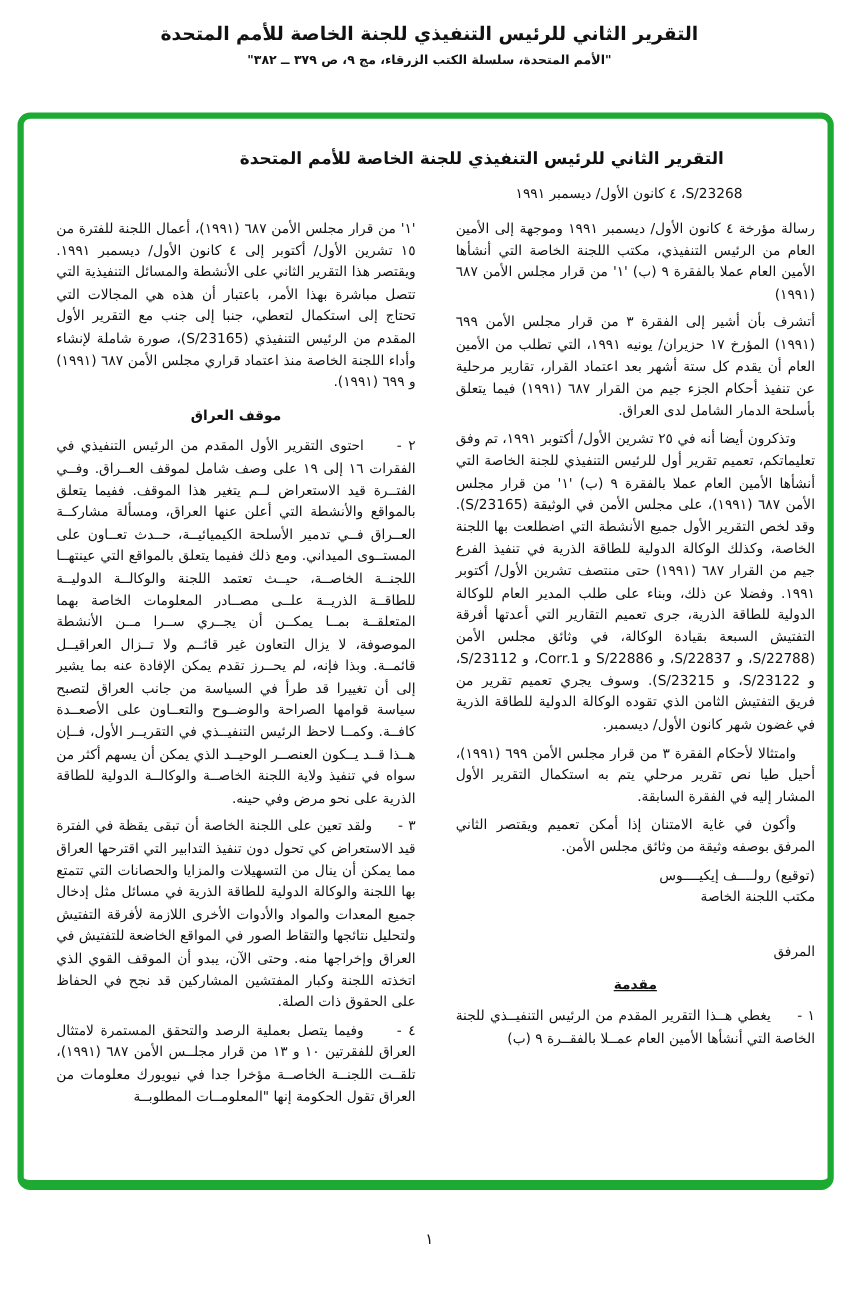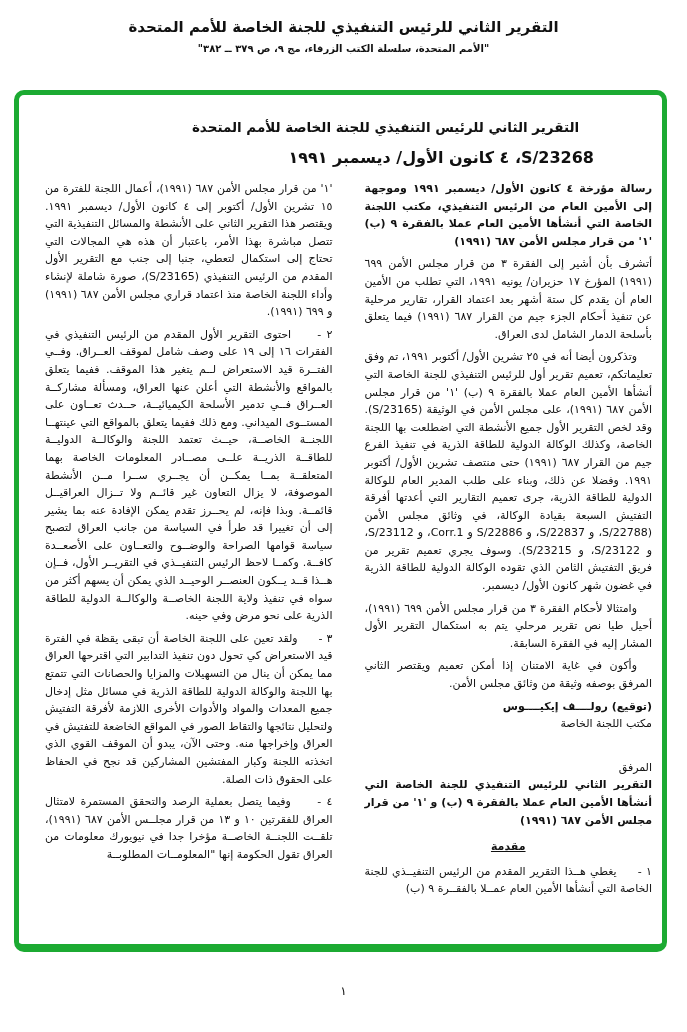--- a/index.html
+++ b/index.html
@@ -24,32 +24,32 @@
     border-radius:10px;
     padding:20px 10px 0 10px;
     direction:rtl;
     background:#ffffff;
   }
   .doc-title {
     text-align:center; font-weight:bold; font-size:13.5px;
     margin:4px 0 0 90px;
   }
   .ref-line {
-    text-align:right; font-weight:bold; font-size:16px;
+    text-align:right; font-weight:normal; font-size:11px;
     margin:13px 58px 0 0;
   }
   .columns { display:flex; gap:16px; margin-top:13px; }
   .col {
     flex:1; font-size:11px; line-height:17.6px;
     text-align:justify; direction:rtl;margin-left:16px;
   }
   .col p { margin:0 0 5px 0; }
-  .bold { font-weight:bold; }
+  .bold { font-weight:normal; }
   .indent { text-indent:15px; }
-  .sig-name { font-weight:bold; margin-bottom:0 !important; }
+  .sig-name { font-weight:normal; margin-bottom:0 !important; }
   .sig-title { margin:0 18px 0 0 !important; }
   .sig-office { margin:0 !important; }
   .annex-label { font-weight:normal; margin:26px 0 0 0 !important; }
   .annex-title { font-weight:bold; }
   .center-heading { text-align:center; font-weight:bold; margin:9px 0 7px 0 !important; }
   .underlined { text-decoration:underline;text-align:center; }
   .page-number {
     position:absolute; bottom:34px; left:0; right:0;
     text-align:center; font-size:12px; color:#111;
   }
@@ -70,27 +70,27 @@
 
     <div class="col">
       <p class="bold">رسالة مؤرخة ٤ كانون الأول/ ديسمبر ١٩٩١ وموجهة إلى الأمين العام من الرئيس التنفيذي، مكتب اللجنة الخاصة التي أنشأها الأمين العام عملا بالفقرة ٩ (ب) '١' من قرار مجلس الأمن ٦٨٧ (١٩٩١)</p>
       <p>أتشرف بأن أشير إلى الفقرة ٣ من قرار مجلس الأمن ٦٩٩ (١٩٩١) المؤرخ ١٧ حزيران/ يونيه ١٩٩١، التي تطلب من الأمين العام أن يقدم كل ستة أشهر بعد اعتماد القرار، تقارير مرحلية عن تنفيذ أحكام الجزء جيم من القرار ٦٨٧ (١٩٩١) فيما يتعلق بأسلحة الدمار الشامل لدى العراق.</p>
       <p class="indent">وتذكرون أيضا أنه في ٢٥ تشرين الأول/ أكتوبر ١٩٩١، تم وفق تعليماتكم، تعميم تقرير أول للرئيس التنفيذي للجنة الخاصة التي أنشأها الأمين العام عملا بالفقرة ٩ (ب) '١' من قرار مجلس الأمن ٦٨٧ (١٩٩١)، على مجلس الأمن في الوثيقة (S/23165). وقد لخص التقرير الأول جميع الأنشطة التي اضطلعت بها اللجنة الخاصة، وكذلك الوكالة الدولية للطاقة الذرية في تنفيذ الفرع جيم من القرار ٦٨٧ (١٩٩١) حتى منتصف تشرين الأول/ أكتوبر ١٩٩١. وفضلا عن ذلك، وبناء على طلب المدير العام للوكالة الدولية للطاقة الذرية، جرى تعميم التقارير التي أعدتها أفرقة التفتيش السبعة بقيادة الوكالة، في وثائق مجلس الأمن (S/22788، و S/22837، و S/22886 و Corr.1، و S/23112، و S/23122، و S/23215). وسوف يجري تعميم تقرير من فريق التفتيش الثامن الذي تقوده الوكالة الدولية للطاقة الذرية في غضون شهر كانون الأول/ ديسمبر.</p>
       <p class="indent">وامتثالا لأحكام الفقرة ٣ من قرار مجلس الأمن ٦٩٩ (١٩٩١)، أحيل طيا نص تقرير مرحلي يتم به استكمال التقرير الأول المشار إليه في الفقرة السابقة.</p>
       <p class="indent">وأكون في غاية الامتنان إذا أمكن تعميم ويقتصر الثاني المرفق بوصفه وثيقة من وثائق مجلس الأمن.</p>
       <p class="sig-name">(توقيع) رولــــف إيكيــــوس</p>
       <p class="sig-office">مكتب اللجنة الخاصة</p>
       <p class="annex-label">المرفق</p>
-      <p class="annex-title">التقرير الثاني للرئيس التنفيذي للجنة الخاصة التي أنشأها الأمين العام عملا بالفقرة ٩ (ب) و '١' من قرار مجلس الأمن ٦٨٧ (١٩٩١)</p>
       <p class="center-heading"><span class="underlined">مقدمة</span></p>
       <p>١ -&nbsp;&nbsp;&nbsp;&nbsp; يغطي هــذا التقرير المقدم من الرئيس التنفيــذي للجنة الخاصة التي أنشأها الأمين العام عمــلا بالفقــرة ٩ (ب)</p>
     </div>
 
     <div class="col">
       <p>'١' من قرار مجلس الأمن ٦٨٧ (١٩٩١)، أعمال اللجنة للفترة من ١٥ تشرين الأول/ أكتوبر إلى ٤ كانون الأول/ ديسمبر ١٩٩١. ويقتصر هذا التقرير الثاني على الأنشطة والمسائل التنفيذية التي تتصل مباشرة بهذا الأمر، باعتبار أن هذه هي المجالات التي تحتاج إلى استكمال لتعطي، جنبا إلى جنب مع التقرير الأول المقدم من الرئيس التنفيذي (S/23165)، صورة شاملة لإنشاء وأداء اللجنة الخاصة منذ اعتماد قراري مجلس الأمن ٦٨٧ (١٩٩١) و ٦٩٩ (١٩٩١).</p>
+      <p class="center-heading">موقف العراق</p>
       <p>٢ -&nbsp;&nbsp;&nbsp;&nbsp; احتوى التقرير الأول المقدم من الرئيس التنفيذي في الفقرات ١٦ إلى ١٩ على وصف شامل لموقف العــراق. وفــي الفتــرة قيد الاستعراض لــم يتغير هذا الموقف. ففيما يتعلق بالمواقع والأنشطة التي أعلن عنها العراق، ومسألة مشاركــة العــراق فــي تدمير الأسلحة الكيميائيــة، حــدث تعــاون على المستــوى الميداني. ومع ذلك ففيما يتعلق بالمواقع التي عينتهــا اللجنــة الخاصــة، حيــث تعتمد اللجنة والوكالــة الدوليــة للطاقــة الذريــة علــى مصــادر المعلومات الخاصة بهما المتعلقــة بمــا يمكــن أن يجــري ســرا مــن الأنشطة الموصوفة، لا يزال التعاون غير قائــم ولا تــزال العراقيــل قائمــة. وبذا فإنه، لم يحــرز تقدم يمكن الإفادة عنه بما يشير إلى أن تغييرا قد طرأ في السياسة من جانب العراق لتصبح سياسة قوامها الصراحة والوضــوح والتعــاون على الأصعــدة كافــة. وكمــا لاحظ الرئيس التنفيــذي في التقريــر الأول، فــإن هــذا قــد يــكون العنصــر الوحيــد الذي يمكن أن يسهم أكثر من سواه في تنفيذ ولاية اللجنة الخاصــة والوكالــة الدولية للطاقة الذرية على نحو مرض وفي حينه.</p>
       <p>٣ -&nbsp;&nbsp;&nbsp;&nbsp; ولقد تعين على اللجنة الخاصة أن تبقى يقظة في الفترة قيد الاستعراض كي تحول دون تنفيذ التدابير التي اقترحها العراق مما يمكن أن ينال من التسهيلات والمزايا والحصانات التي تتمتع بها اللجنة والوكالة الدولية للطاقة الذرية في مسائل مثل إدخال جميع المعدات والمواد والأدوات الأخرى اللازمة لأفرقة التفتيش ولتحليل نتائجها والتقاط الصور في المواقع الخاضعة للتفتيش في العراق وإخراجها منه. وحتى الآن، يبدو أن الموقف القوي الذي اتخذته اللجنة وكبار المفتشين المشاركين قد نجح في الحفاظ على الحقوق ذات الصلة.</p>
       <p>٤ -&nbsp;&nbsp;&nbsp;&nbsp; وفيما يتصل بعملية الرصد والتحقق المستمرة لامتثال العراق للفقرتين ١٠ و ١٣ من قرار مجلــس الأمن ٦٨٧ (١٩٩١)، تلقــت اللجنــة الخاصــة مؤخرا جدا في نيويورك معلومات من العراق تقول الحكومة إنها "المعلومــات المطلوبــة</p>
     </div>
 
   </div>
 </div>
 
 <div class="page-number">١</div>
 

